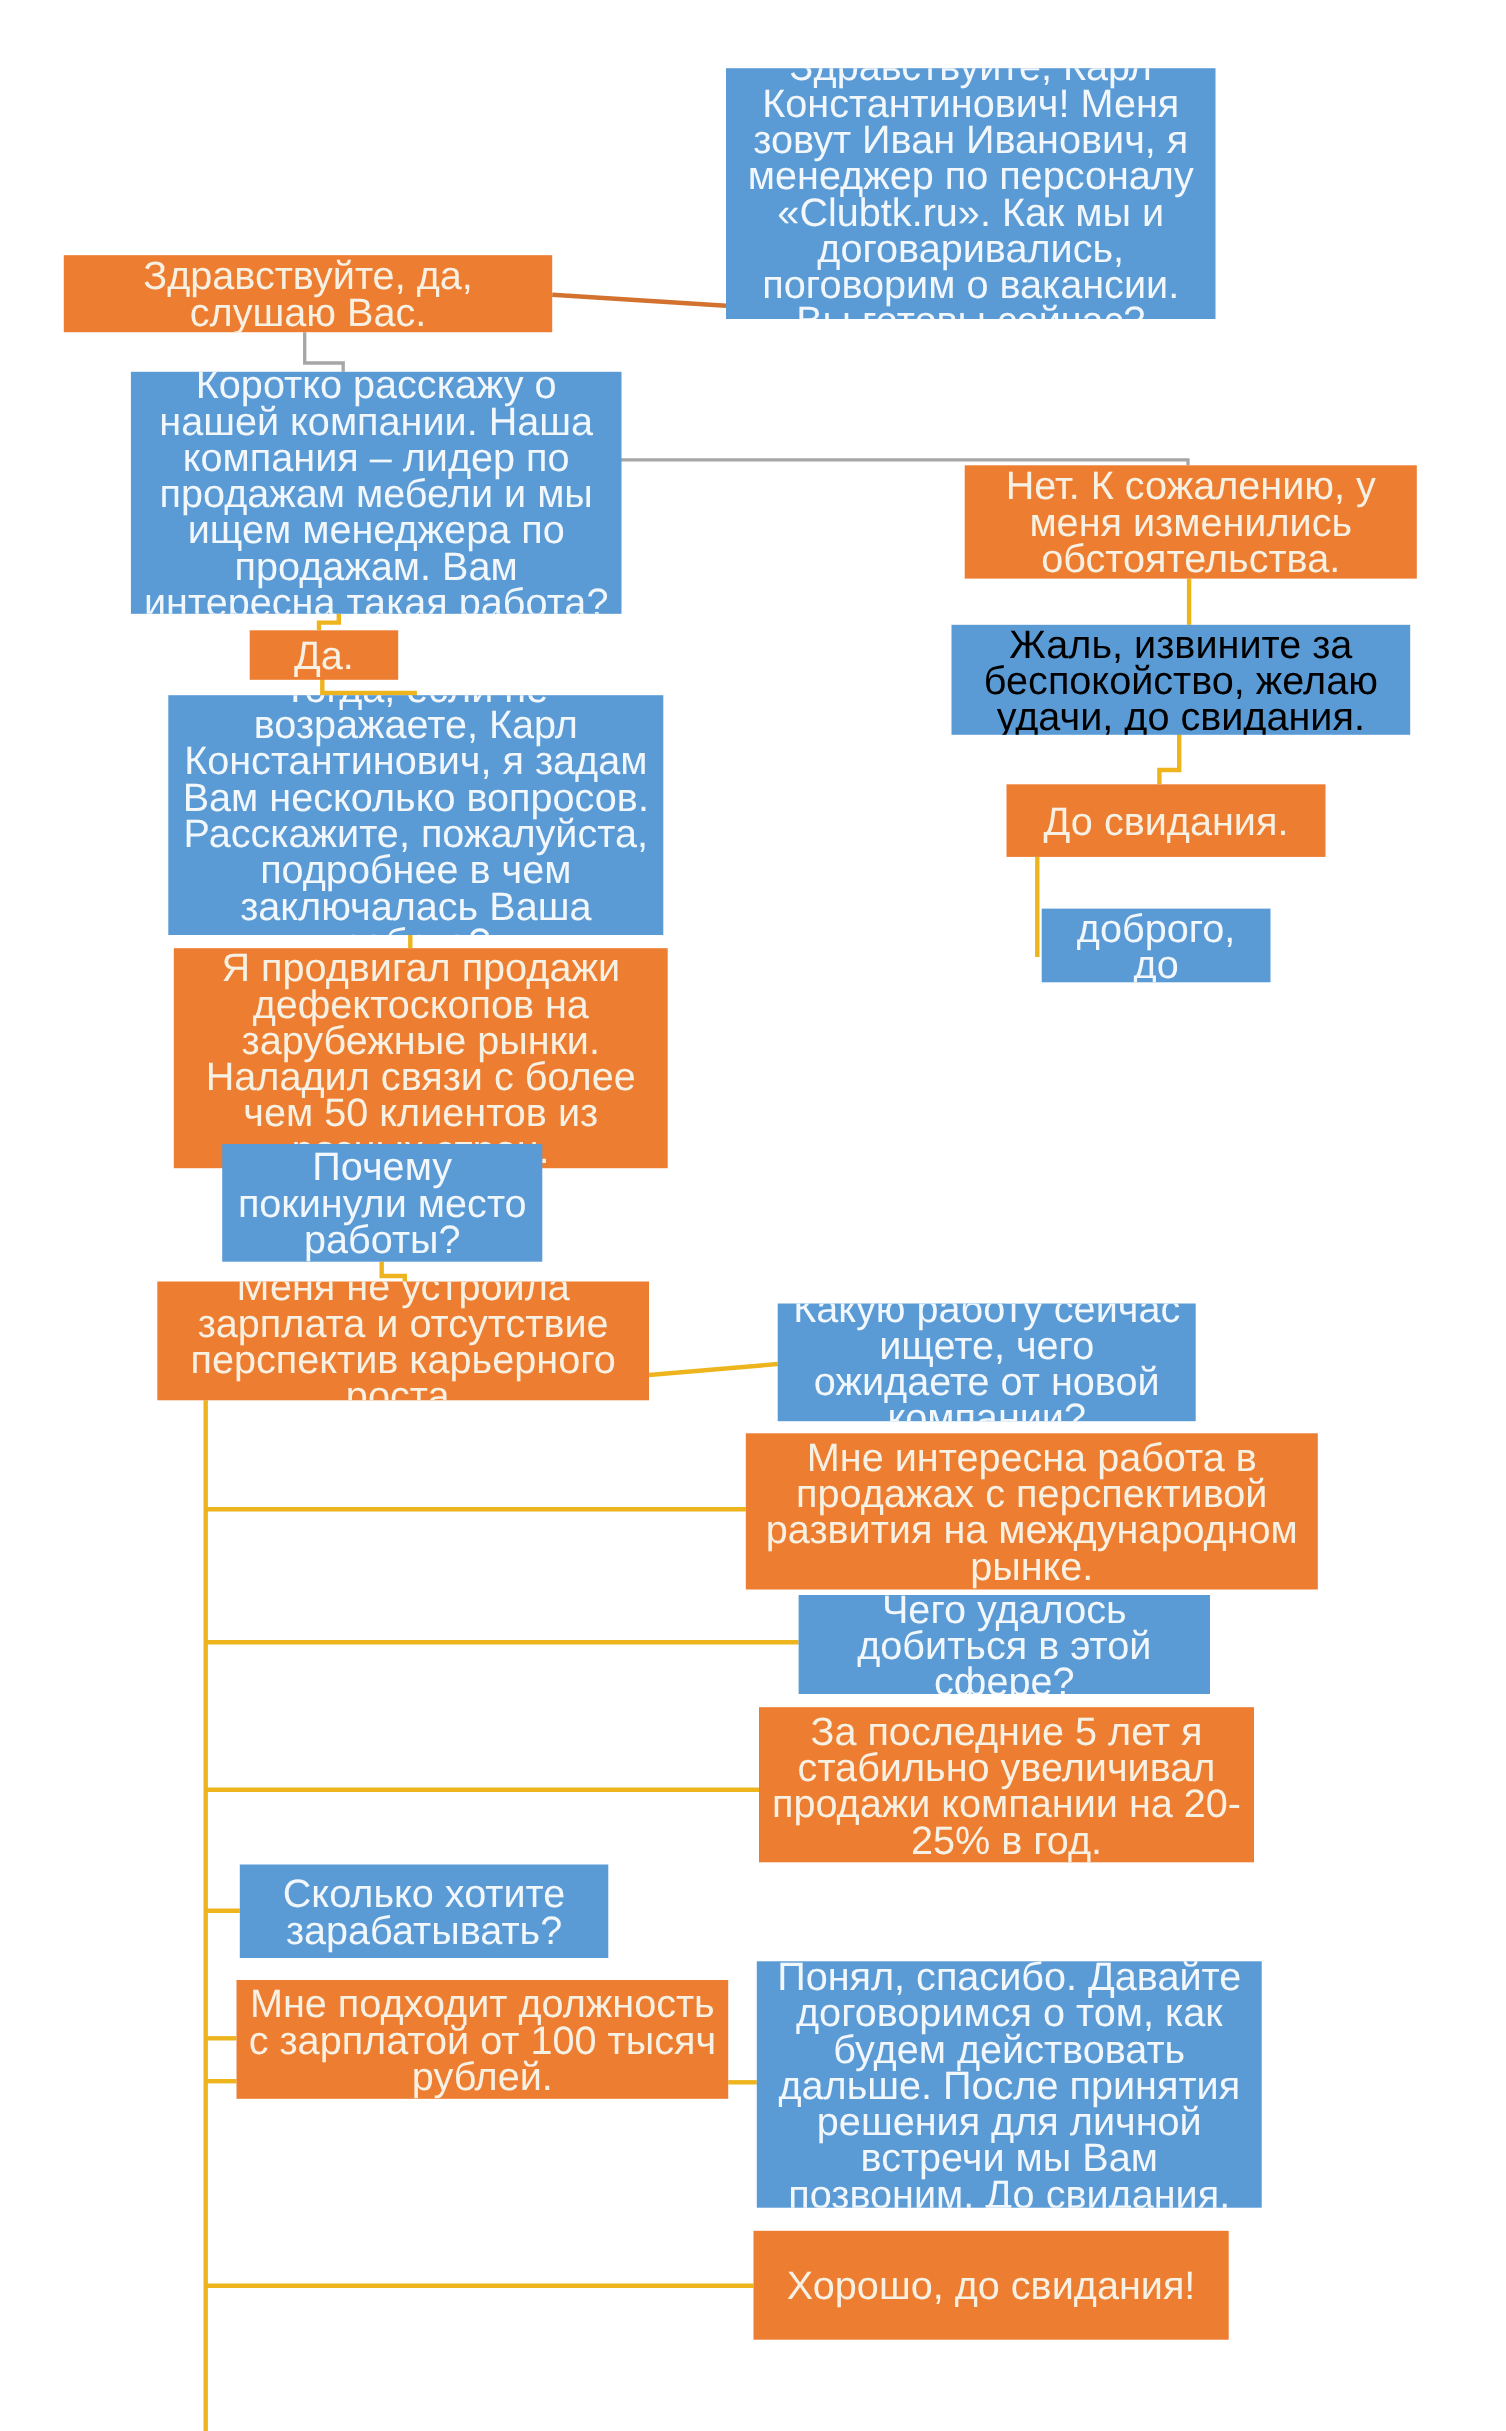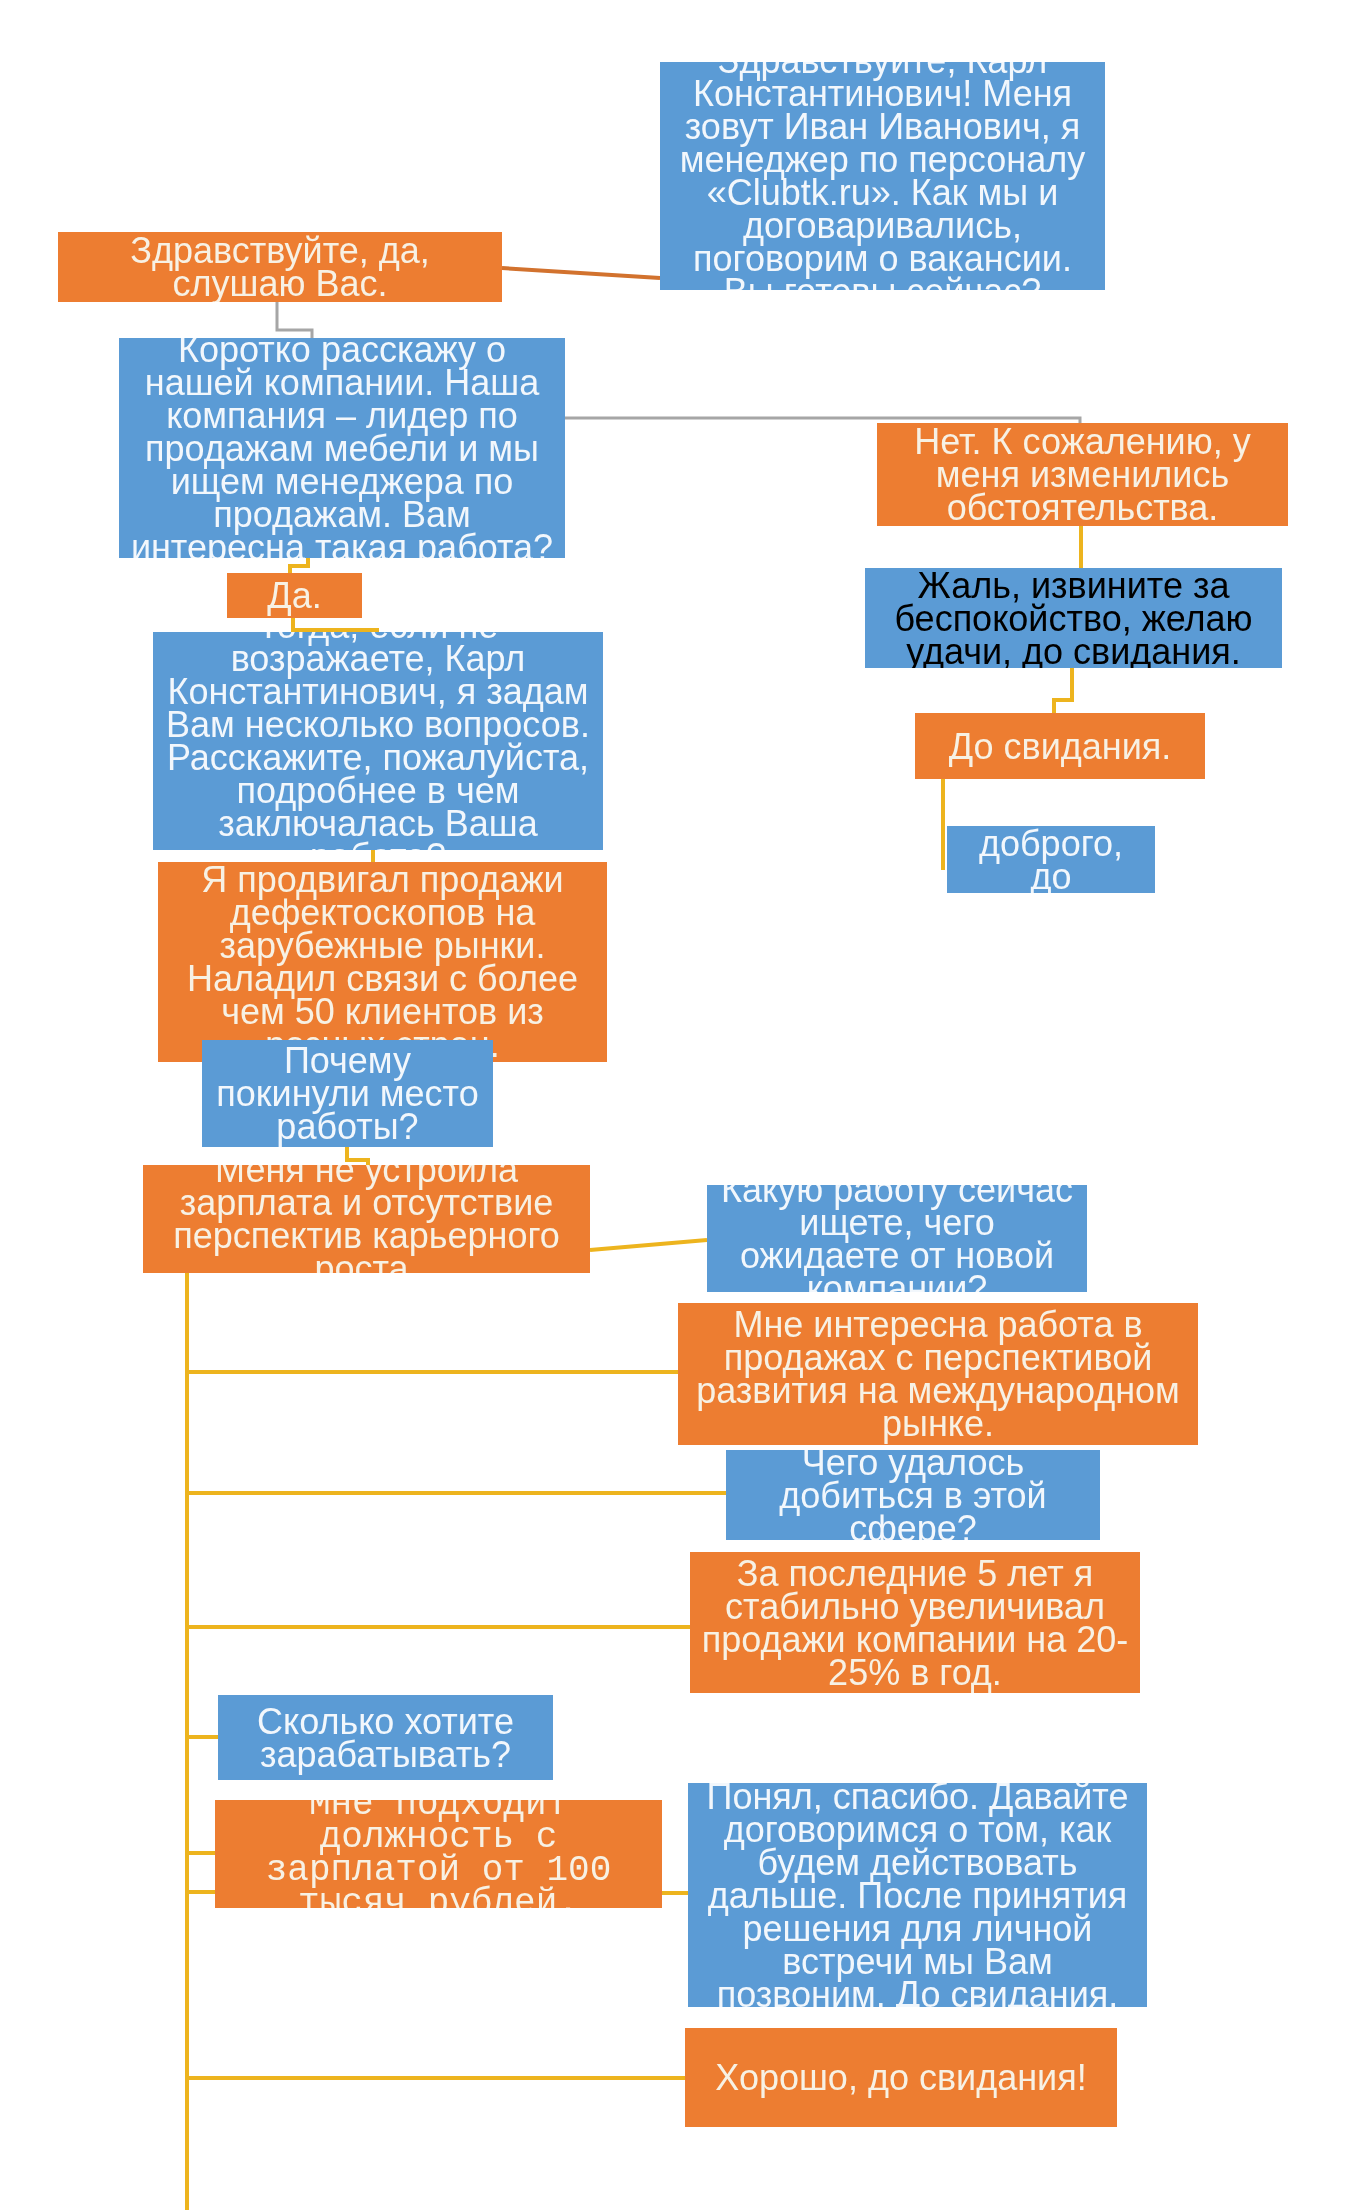--- a/index.html
+++ b/index.html
@@ -93,21 +93,21 @@
     </div>
   <div class="node" style="left: 726px; top: 1450px; width: 374px; height: 90px; background: rgb(91, 155, 213); color: rgb(242, 247, 252);">
       <span class="node-text">Чего удалось добиться в этой сфере?</span>
     </div>
   <div class="node" style="left: 690px; top: 1552px; width: 450px; height: 141px; background: rgb(237, 125, 49); color: rgb(247, 241, 228);">
       <span class="node-text">За последние 5 лет я стабильно увеличивал продажи компании на 20-25% в год.</span>
     </div>
   <div class="node" style="left: 218px; top: 1695px; width: 335px; height: 85px; background: rgb(91, 155, 213); color: rgb(242, 247, 252);">
       <span class="node-text">Сколько хотите зарабатывать?</span>
     </div>
-  <div class="node" style="left: 215px; top: 1800px; width: 447px; height: 108px; background: rgb(237, 125, 49); color: rgb(247, 241, 228); font-family: Liberation Mono, monospace;">
+  <div class="node" style="left: 215px; top: 1800px; width: 447px; height: 108px; background: rgb(237, 125, 49); color: rgb(247, 241, 228);">
       <span class="node-text">Мне подходит должность с зарплатой от 100 тысяч рублей.</span>
     </div>
   <div class="node" style="left: 688px; top: 1783px; width: 459px; height: 224px; background: rgb(91, 155, 213); color: rgb(242, 247, 252);">
       <span class="node-text">Понял, спасибо. Давайте договоримся о том, как будем действовать дальше. После принятия решения для личной встречи мы Вам позвоним. До свидания.</span>
     </div>
   <div class="node" style="left: 685px; top: 2028px; width: 432px; height: 99px; background: rgb(237, 125, 49); color: rgb(247, 241, 228);">
       <span class="node-text">Хорошо, до свидания!</span>
     </div>
 </div>
 

